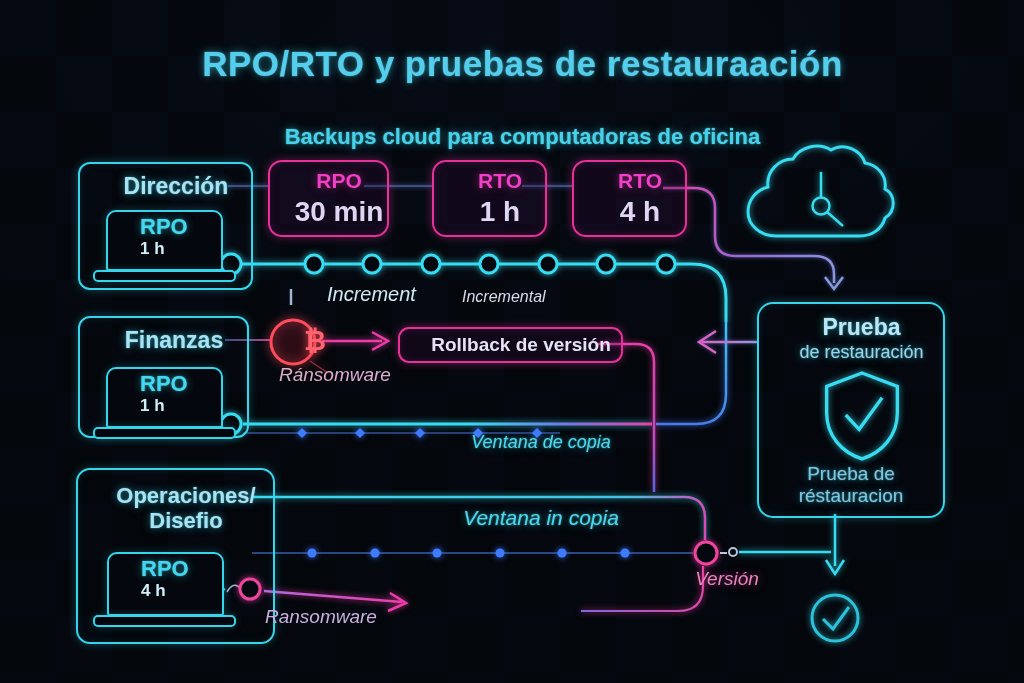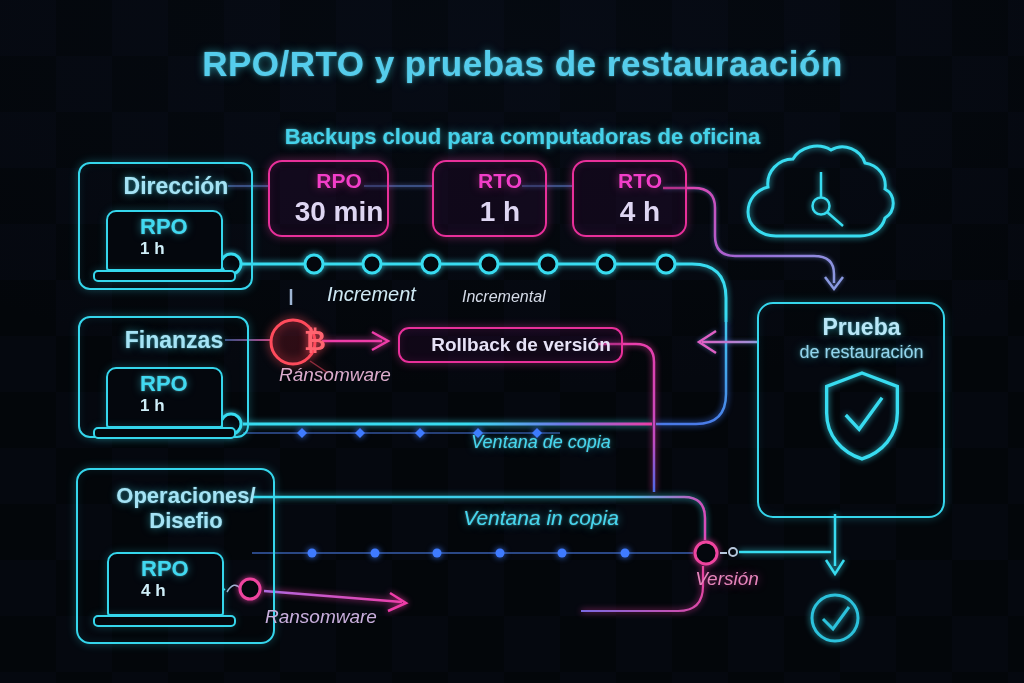--- a/index.html
+++ b/index.html
@@ -292,15 +292,19 @@
 
   <div class="abs nbox-m rollback">Rollback de versión</div>
 
   <div class="abs nbox-c panel">
     <div class="panel-title tg-c">Prueba</div>
     <div class="panel-sub tg-c">de restauración</div>
     <svg width="86" height="98" viewBox="0 0 90 100" style="margin-top:3px;" class="gl-c">
       <path d="M45,6 L82,20 V48 C82,72 66,89 45,96 C24,89 8,72 8,48 V20 Z" fill="none" stroke="#38dcf0" stroke-width="3.5"></path>
       <path d="M28,50 L42,65 L66,32" fill="none" stroke="#38dcf0" stroke-width="3.5"></path>
     </svg>
+    <div class="panel-caption tg-c">
+      <div>Prueba de</div>
+      <div>réstauracion</div>
+    </div>
   </div>
 
 </div>
 
 </body></html>

